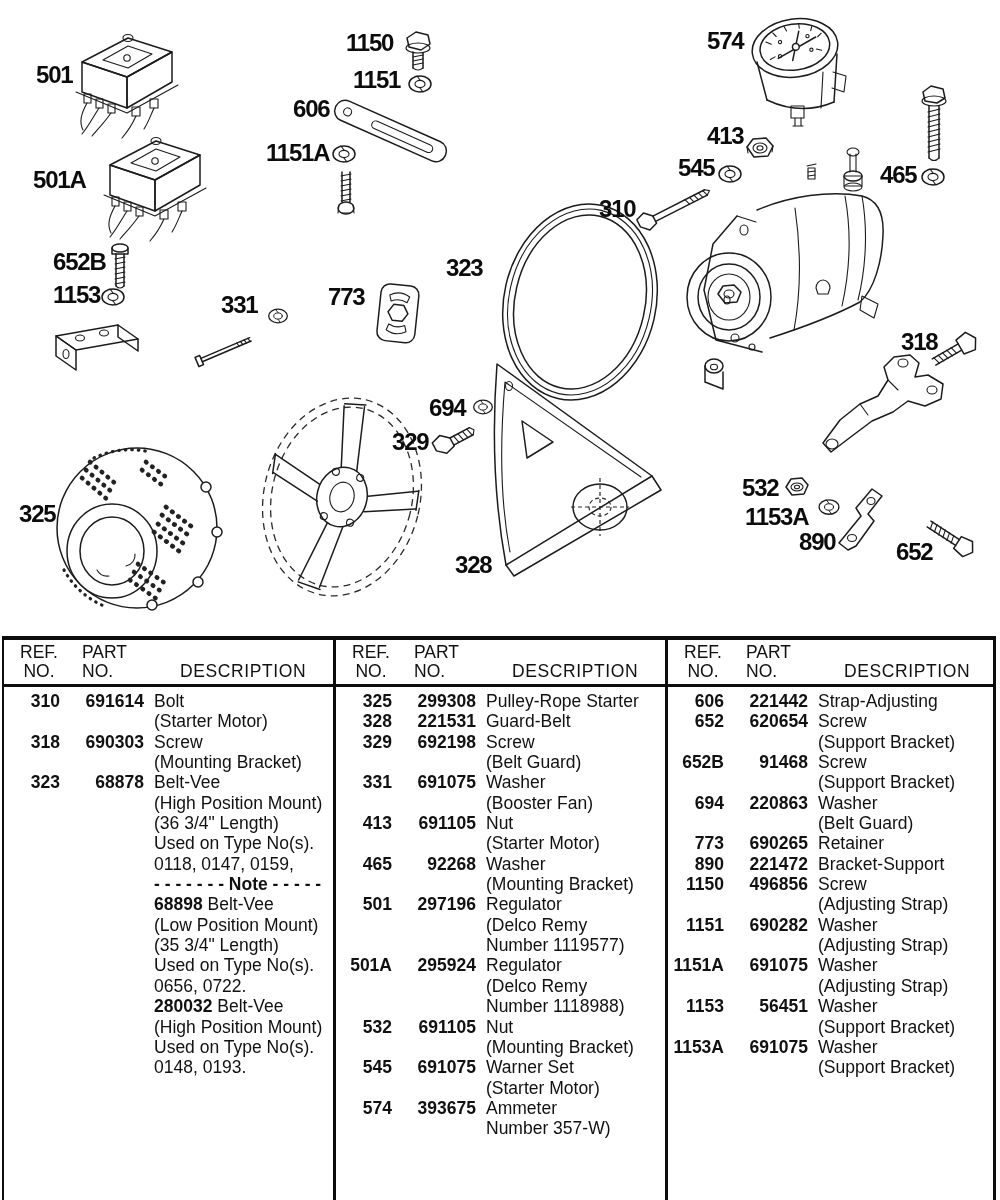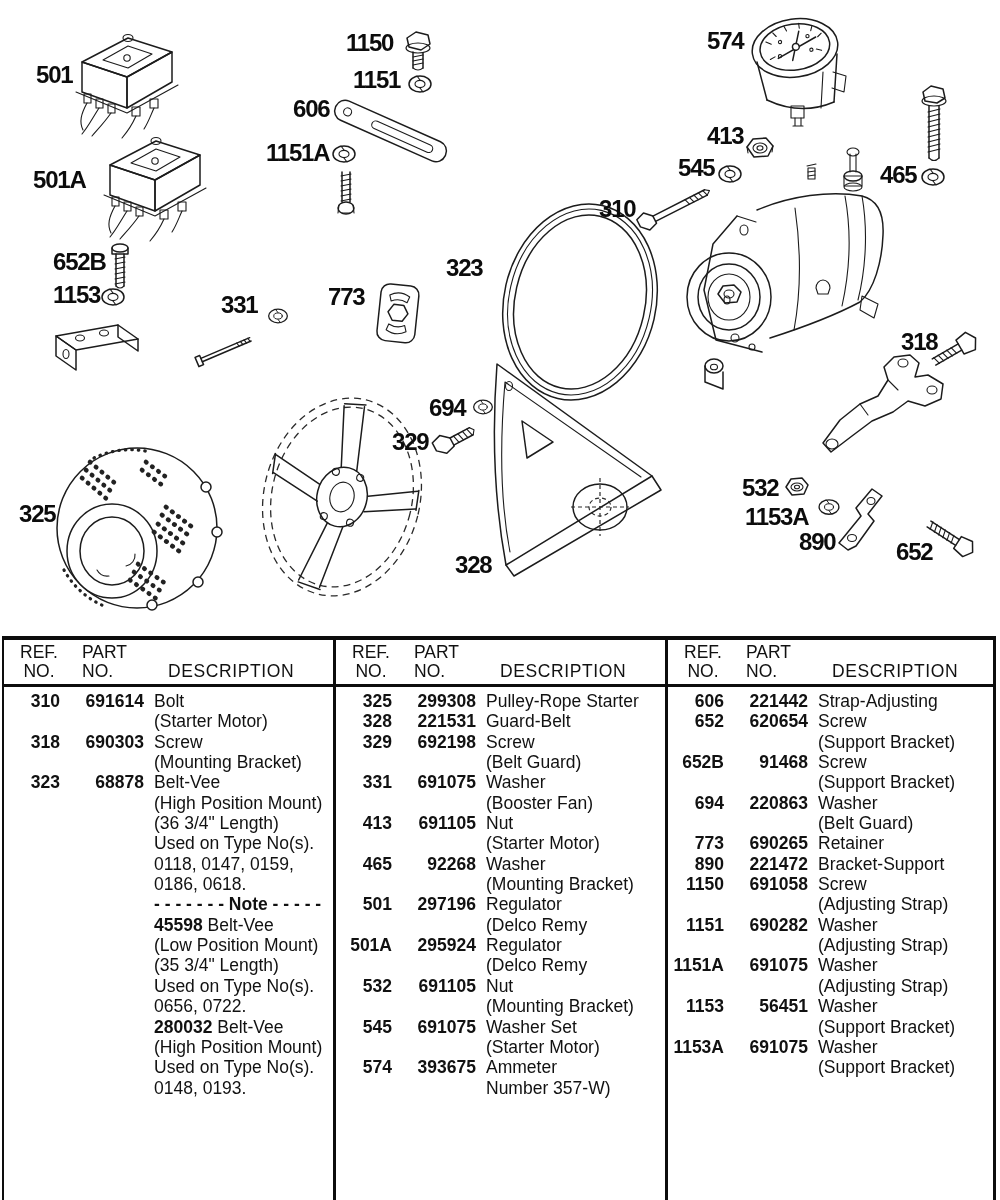--- a/index.html
+++ b/index.html
@@ -31,21 +31,21 @@
   }
   .tcol{box-sizing:border-box;display:flex;flex-direction:column;min-width:0;}
   .tcol.c1,.tcol.c2{width:332px;border-right:3px solid #0d0d0d;}
   .tcol.c3{flex:1;}
   .thead{
     height:47px;box-sizing:border-box;border-bottom:3px solid #0d0d0d;
     display:flex;align-items:flex-end;padding-bottom:3px;
   }
   .h-ref{width:58px;margin-left:6px;text-align:center;line-height:19px;}
   .h-part{width:72px;margin-left:14px;line-height:19px;}
-  .h-desc{margin-left:14px;letter-spacing:0.6px;line-height:19px;}
+  .h-desc{margin-left:26px;letter-spacing:0.6px;line-height:19px;}
   .tbody{padding-top:4px;}
   .trow{display:flex;line-height:20.35px;white-space:nowrap;}
   .c-ref{width:56px;flex:none;text-align:right;font-weight:bold;}
   .c-part{width:84px;flex:none;text-align:right;font-weight:bold;}
   .c-desc{padding-left:10px;flex:1;min-width:0;}
   .c-desc.b{font-weight:bold;}
 </style>
 </head>
 <body>
 
@@ -386,31 +386,26 @@
           <span class="c-desc">Used on Type No(s).</span>
         </div>
         <div class="trow">
           <span class="c-ref"></span>
           <span class="c-part"></span>
           <span class="c-desc">0118, 0147, 0159,</span>
         </div>
         <div class="trow">
           <span class="c-ref"></span>
           <span class="c-part"></span>
-          <span class="c-desc">0186, 0618.</span>
-        </div>
-        <div class="trow">
-          <span class="c-ref"></span>
-          <span class="c-part"></span>
           <span class="c-desc b">- - - - - - -  Note  - - - - -</span>
         </div>
         <div class="trow">
           <span class="c-ref"></span>
           <span class="c-part"></span>
-          <span class="c-desc"><b>45598 </b>Belt-Vee</span>
+          <span class="c-desc"><b>68898 </b>Belt-Vee</span>
         </div>
         <div class="trow">
           <span class="c-ref"></span>
           <span class="c-part"></span>
           <span class="c-desc">(Low Position Mount)</span>
         </div>
         <div class="trow">
           <span class="c-ref"></span>
           <span class="c-part"></span>
           <span class="c-desc">(35 3/4" Length)</span>
@@ -508,43 +503,53 @@
           <span class="c-ref">501</span>
           <span class="c-part">297196</span>
           <span class="c-desc">Regulator</span>
         </div>
         <div class="trow">
           <span class="c-ref"></span>
           <span class="c-part"></span>
           <span class="c-desc">(Delco Remy</span>
         </div>
         <div class="trow">
+          <span class="c-ref"></span>
+          <span class="c-part"></span>
+          <span class="c-desc">Number 1119577)</span>
+        </div>
+        <div class="trow">
           <span class="c-ref">501A</span>
           <span class="c-part">295924</span>
           <span class="c-desc">Regulator</span>
         </div>
         <div class="trow">
           <span class="c-ref"></span>
           <span class="c-part"></span>
           <span class="c-desc">(Delco Remy</span>
         </div>
         <div class="trow">
+          <span class="c-ref"></span>
+          <span class="c-part"></span>
+          <span class="c-desc">Number 1118988)</span>
+        </div>
+        <div class="trow">
           <span class="c-ref">532</span>
           <span class="c-part">691105</span>
           <span class="c-desc">Nut</span>
         </div>
         <div class="trow">
           <span class="c-ref"></span>
           <span class="c-part"></span>
           <span class="c-desc">(Mounting Bracket)</span>
         </div>
         <div class="trow">
           <span class="c-ref">545</span>
           <span class="c-part">691075</span>
-          <span class="c-desc">Washer Set</span>
+          <span class="c-desc">Warner Set</span>
         </div>
         <div class="trow">
           <span class="c-ref"></span>
           <span class="c-part"></span>
           <span class="c-desc">(Starter Motor)</span>
         </div>
         <div class="trow">
           <span class="c-ref">574</span>
           <span class="c-part">393675</span>
           <span class="c-desc">Ammeter</span>
@@ -603,21 +608,21 @@
           <span class="c-part">690265</span>
           <span class="c-desc">Retainer</span>
         </div>
         <div class="trow">
           <span class="c-ref">890</span>
           <span class="c-part">221472</span>
           <span class="c-desc">Bracket-Support</span>
         </div>
         <div class="trow">
           <span class="c-ref">1150</span>
-          <span class="c-part">691058</span>
+          <span class="c-part">496856</span>
           <span class="c-desc">Screw</span>
         </div>
         <div class="trow">
           <span class="c-ref"></span>
           <span class="c-part"></span>
           <span class="c-desc">(Adjusting Strap)</span>
         </div>
         <div class="trow">
           <span class="c-ref">1151</span>
           <span class="c-part">690282</span>

